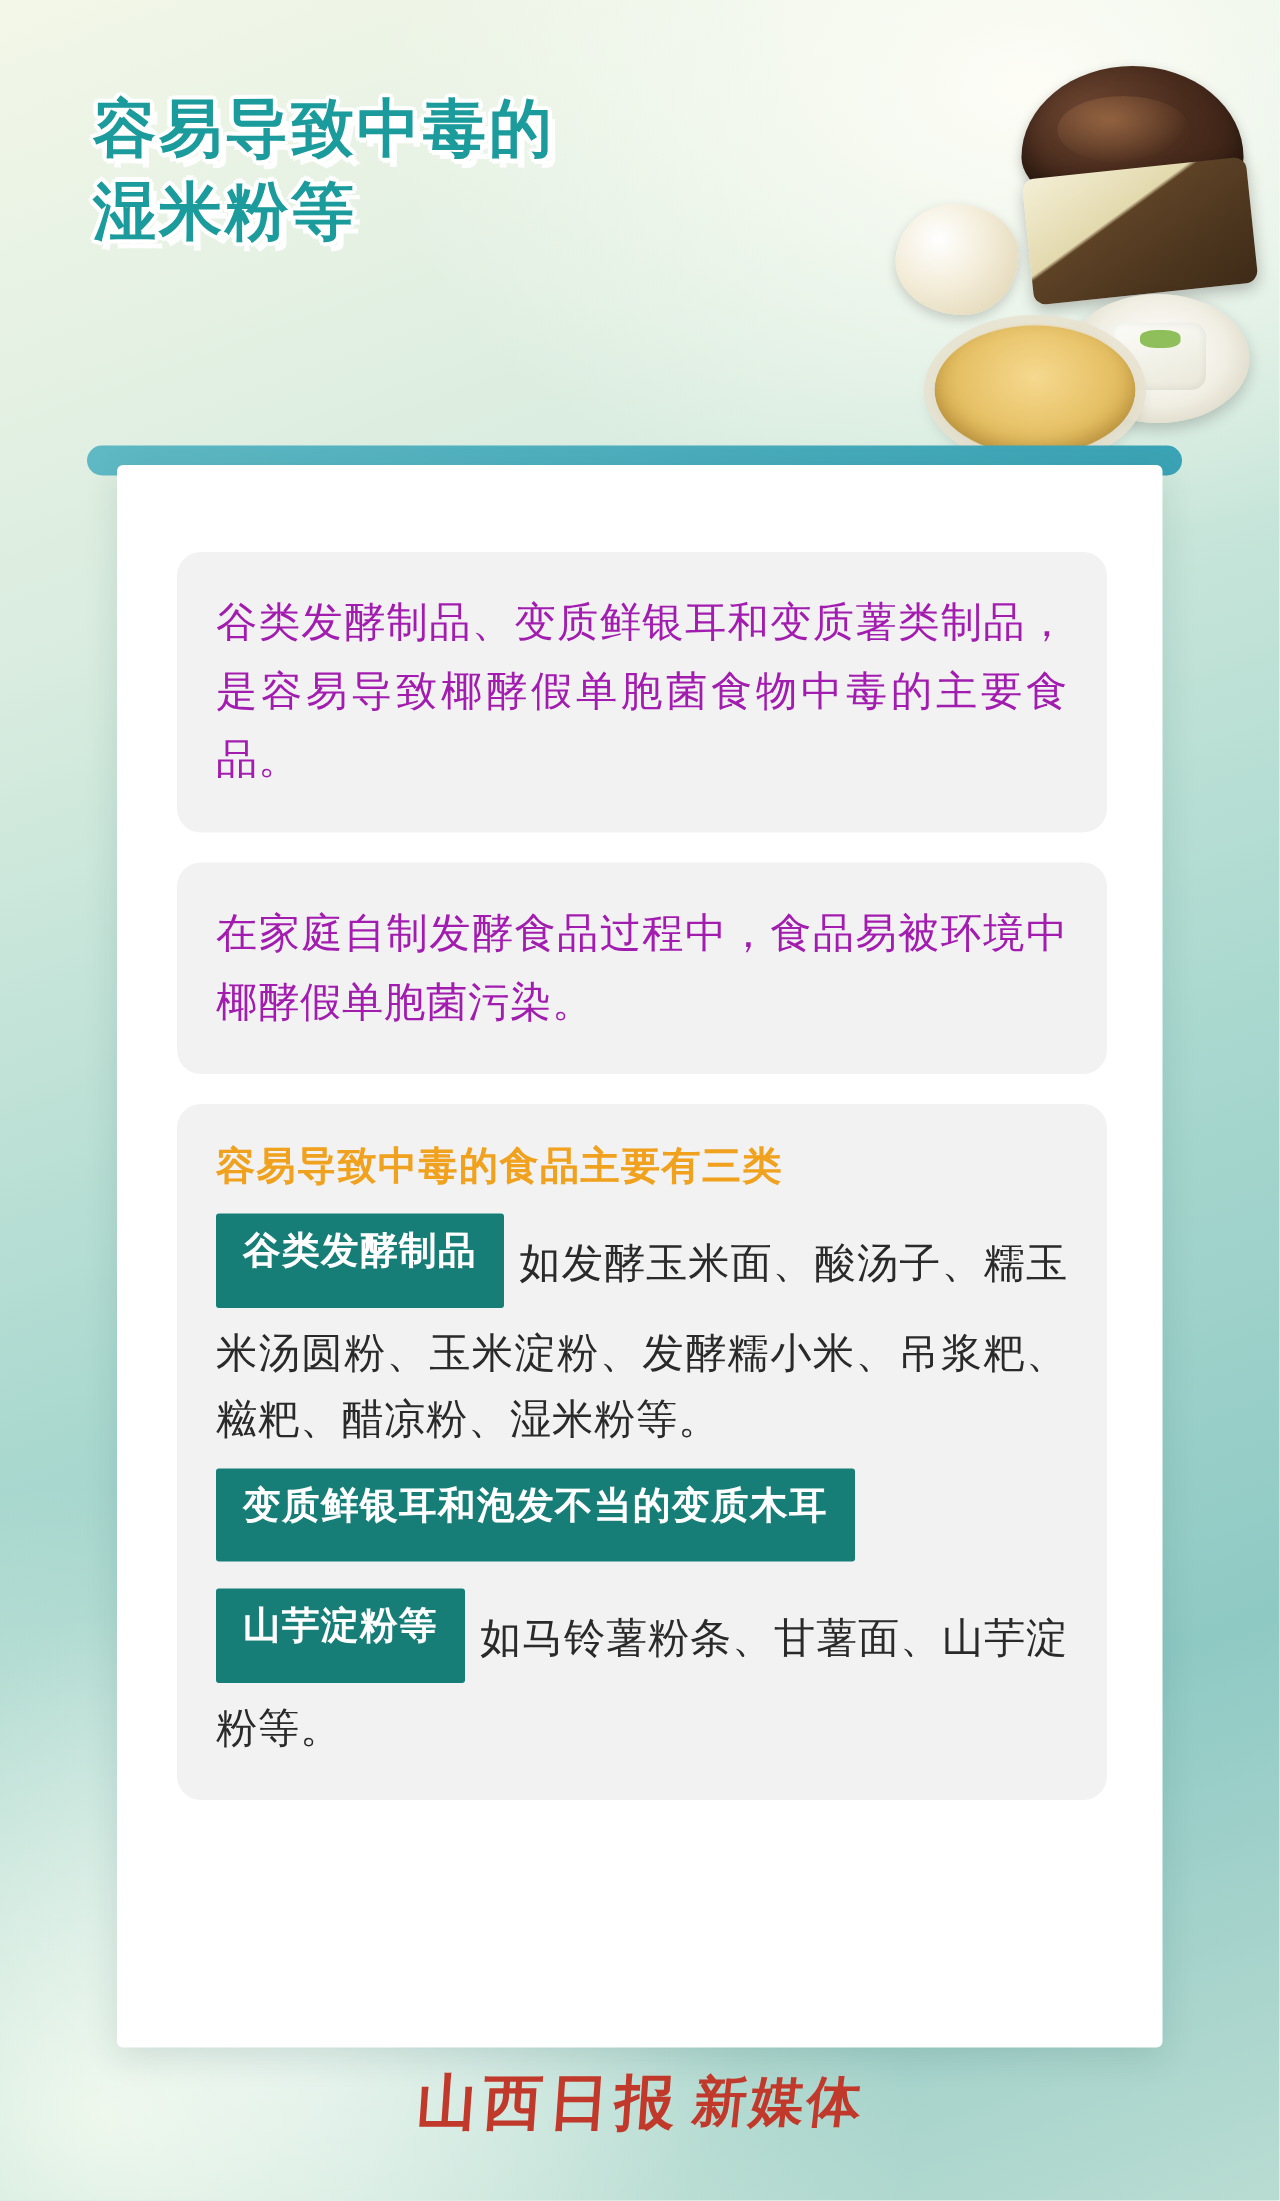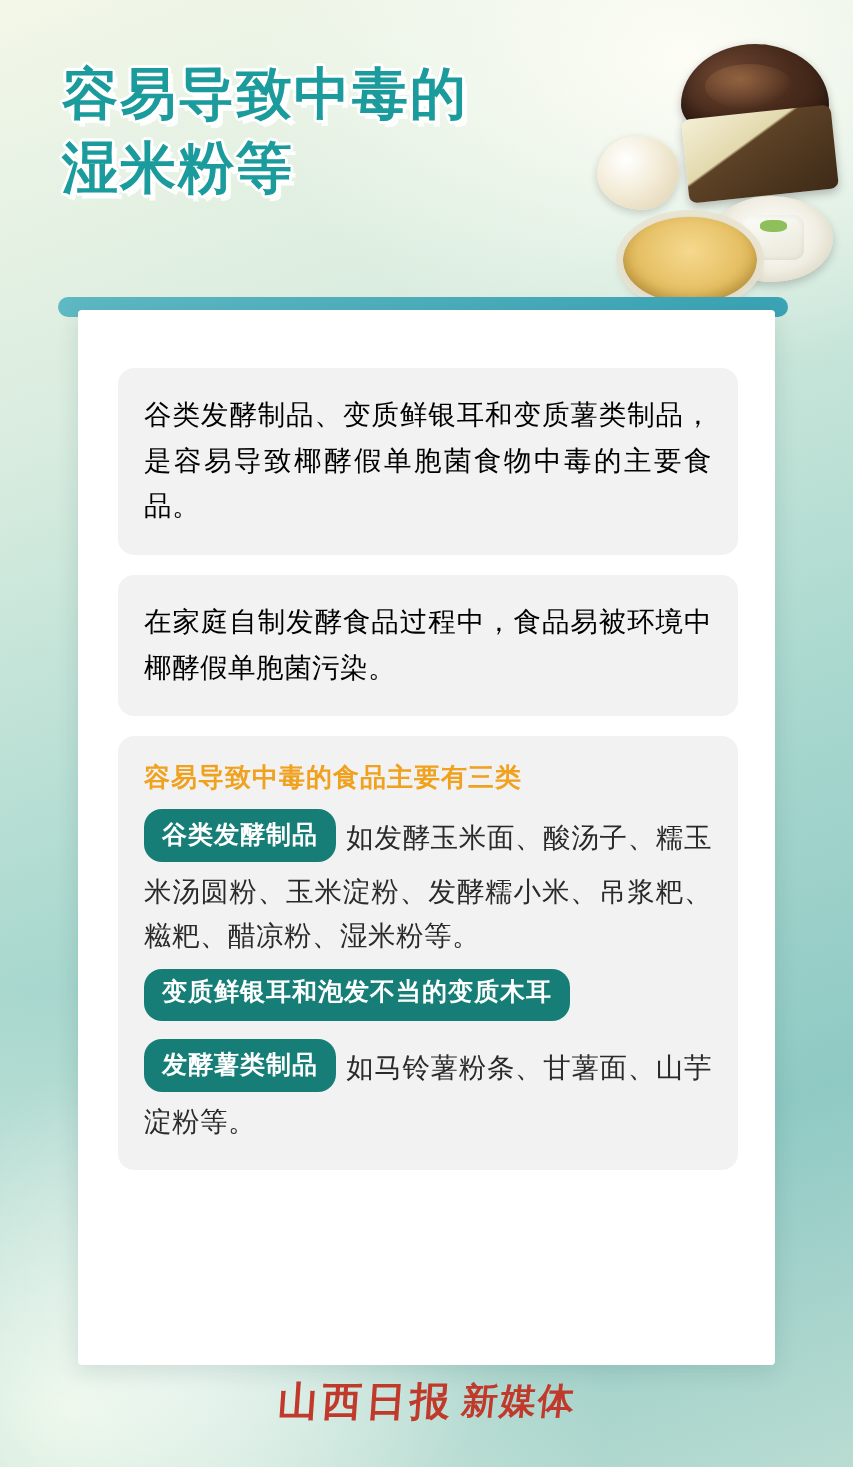--- a/index.html
+++ b/index.html
@@ -37,22 +37,22 @@
   }
 
   
   .title-block {
     position: absolute;
     left: 62px;
     top: 58px;
     width: 600px;
   }
   .title-line {
-    font-family: Liberation Serif, serif;
-    font-size: 56px;
+    font-family: Liberation Sans, sans-serif;
+    font-size: 42px;
     font-weight: 700;
     letter-spacing: 2px;
     line-height: 1.32;
     color: #1b9b9b;
     text-shadow:
       3px 0 0 #ffffff, -3px 0 0 #ffffff, 0 3px 0 #ffffff, 0 -3px 0 #ffffff,
       2px 2px 0 #ffffff, -2px 2px 0 #ffffff, 2px -2px 0 #ffffff, -2px -2px 0 #ffffff,
       5px 6px 0 rgba(255,255,255,0.9);
     white-space: nowrap;
   }
@@ -194,49 +194,48 @@
   .panel {
     background: #f2f2f2;
     border-radius: 16px;
     padding: 24px 26px 26px 26px;
     margin-bottom: 20px;
   }
   .panel p {
     margin: 0;
     font-size: 27.5px;
     line-height: 1.66;
-    color: #000000;
+    color: #a21caf;
     letter-spacing: 0.5px;
     text-align: justify;
   }
 
   .panel-heading {
     margin: 0 0 14px 0;
     font-size: 26px;
     font-weight: 700;
     color: #f0a11e;
     text-align: left;
     letter-spacing: 1px;
   }
   .tag {
     display: inline-block;
     background: #167e76;
     color: #ffffff;
     font-size: 25px;
     font-weight: 700;
     letter-spacing: 1px;
-    border-radius: 18px;
-    padding: 5px 18px 7px 18px;
+    border-radius: 2px;
+    padding: 5px 18px 17px 18px;
     vertical-align: middle;
     margin-right: 10px;
     margin-bottom: 8px;
   }
   .tag.full {
     margin-right: 0;
-    font-family: Liberation Mono, monospace;
   }
   .cat-text {
     font-size: 27.5px;
     line-height: 1.6;
     color: #2a2a2a;
     letter-spacing: 0.5px;
   }
   .cat-block {
     font-size: 27.5px;
     line-height: 1.62;
@@ -317,21 +316,21 @@
 
         <div class="gap-sm"></div>
 
         <div class="cat-block">
           <span class="tag full">变质鲜银耳和泡发不当的变质木耳</span>
         </div>
 
         <div class="gap-sm"></div>
 
         <div class="cat-block">
-          <span class="tag">发酵薯类制品</span><span class="cat-text">如马铃薯粉条、甘薯面、山芋淀粉等。</span>
+          <span class="tag">山芋淀粉等</span><span class="cat-text">如马铃薯粉条、甘薯面、山芋淀粉等。</span>
         </div>
       </div>
 
     </div>
   </div>
 
   <div class="footer">
     <span class="mark">山西日报</span><span class="sub">新媒体</span>
   </div>
 </div>

